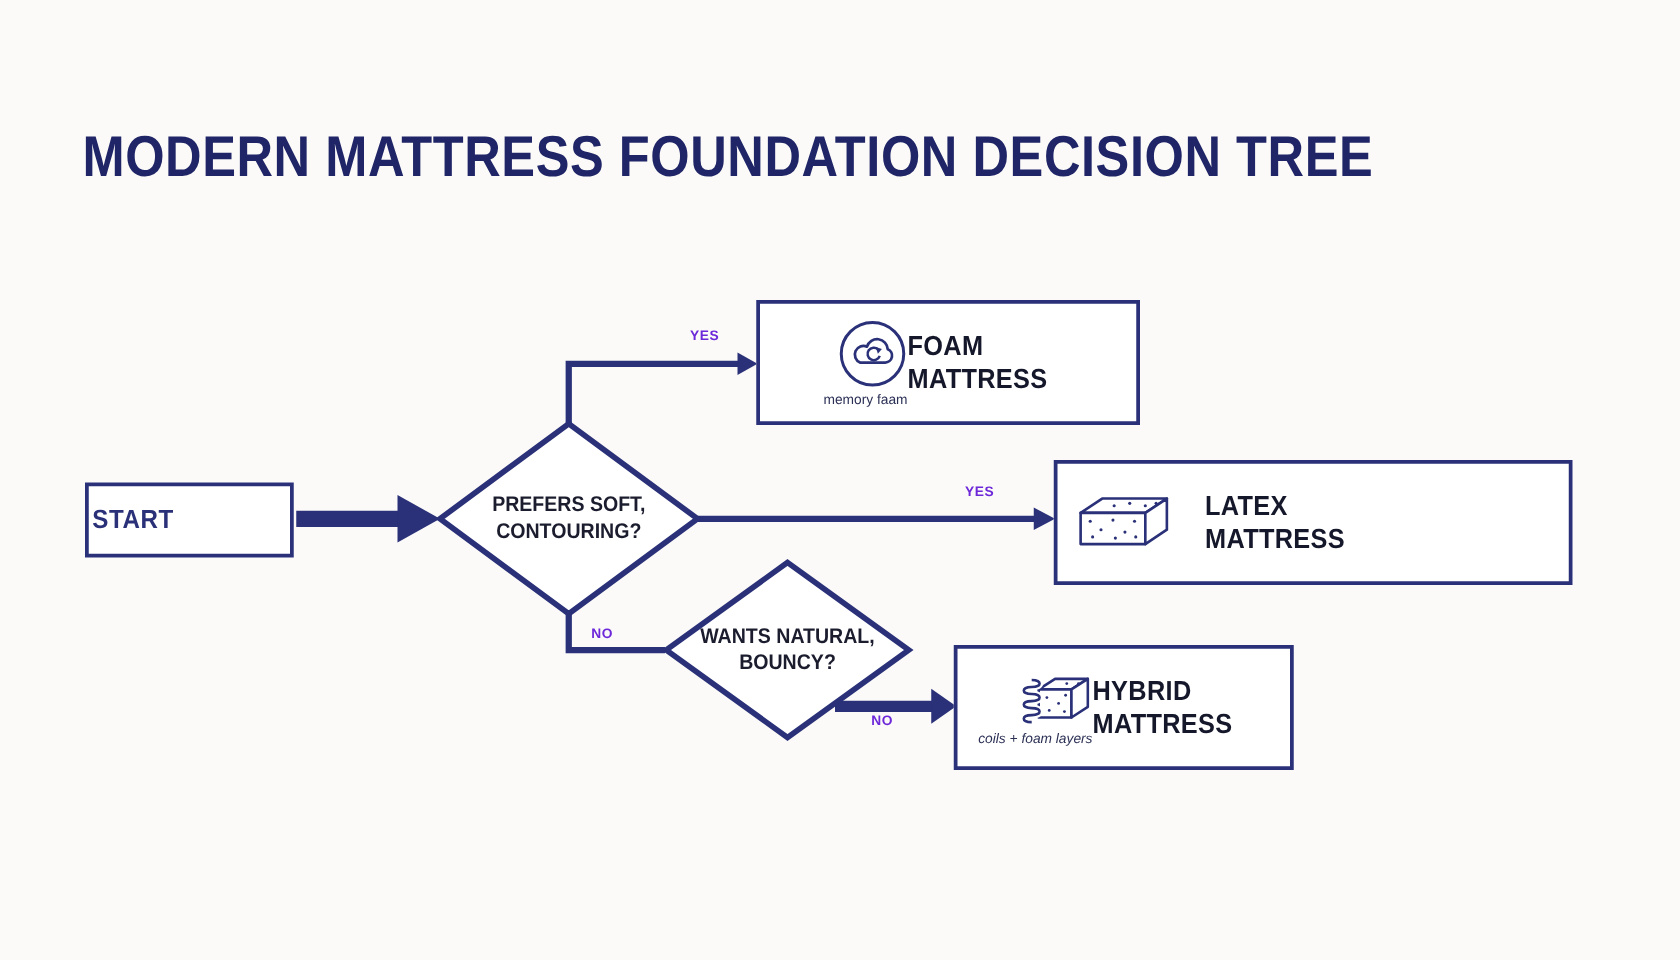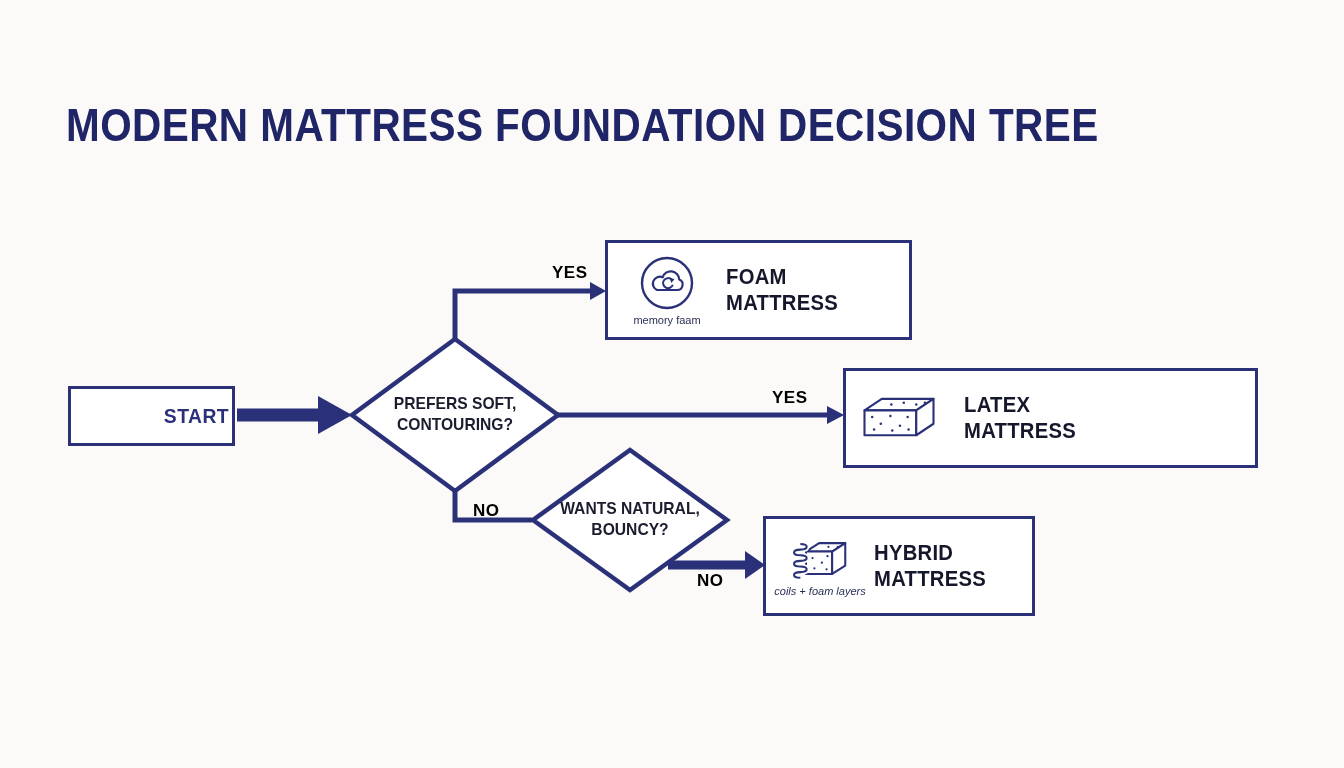--- a/index.html
+++ b/index.html
@@ -30,21 +30,21 @@
     white-space: nowrap;
     transform: scaleX(0.88);
     transform-origin: left center;
   }
   .start-box {
     position: absolute;
     left: 68px; top: 386px;
     width: 167px; height: 60px;
     border: 3.5px solid #2a3178;
     background: #ffffff;
-    display: flex; align-items: center; justify-content: flex-end;
+    display: flex; align-items: center; justify-content: flex-start;
   }
   .start-label {
     color: #2a3178;
     font-weight: bold;
     font-size: 21px;
     letter-spacing: 0.5px;
     transform: scaleX(0.92);
   }
   .diamond-text {
     position: absolute;
@@ -55,42 +55,42 @@
     line-height: 1.25;
     color: #1b1d2e;
     transform: scaleX(0.92);
     transform-origin: center center;
   }
   .dt1 { left: 360px; top: 393px; }
   .dt2 { left: 535px; top: 498px; }
   .branch-label {
     position: absolute;
     font-weight: bold;
-    font-size: 17px;
-    color: #000000;
+    font-size: 11px;
+    color: #6d28d9;
     letter-spacing: 0.5px;
   }
   .lbl-yes-foam  { left: 552px; top: 263px; }
   .lbl-yes-latex { left: 772px; top: 388px; }
   .lbl-no-d2     { left: 473px; top: 501px; }
   .lbl-no-hybrid { left: 697px; top: 571px; }
   .node-box {
     position: absolute;
     border: 3.5px solid #2a3178;
     background: #ffffff;
     display: flex;
     align-items: center;
   }
   .box-foam   { left: 605px; top: 240px; width: 307px; height: 100px; }
   .box-latex  { left: 843px; top: 368px; width: 415px; height: 100px; }
   .box-hybrid { left: 763px; top: 516px; width: 272px; height: 100px; }
   .icon-col {
     display: flex;
     flex-direction: column;
-    align-items: center;
+    align-items: flex-end;
     justify-content: center;
   }
   .icon-col .caption {
     margin-top: 3px;
     font-size: 11px;
     color: #2b3055;
     white-space: nowrap;
   }
   .box-foam .icon-col   { width: 118px; }
   .box-latex .icon-col  { width: 104px; margin-left: 6px; }

